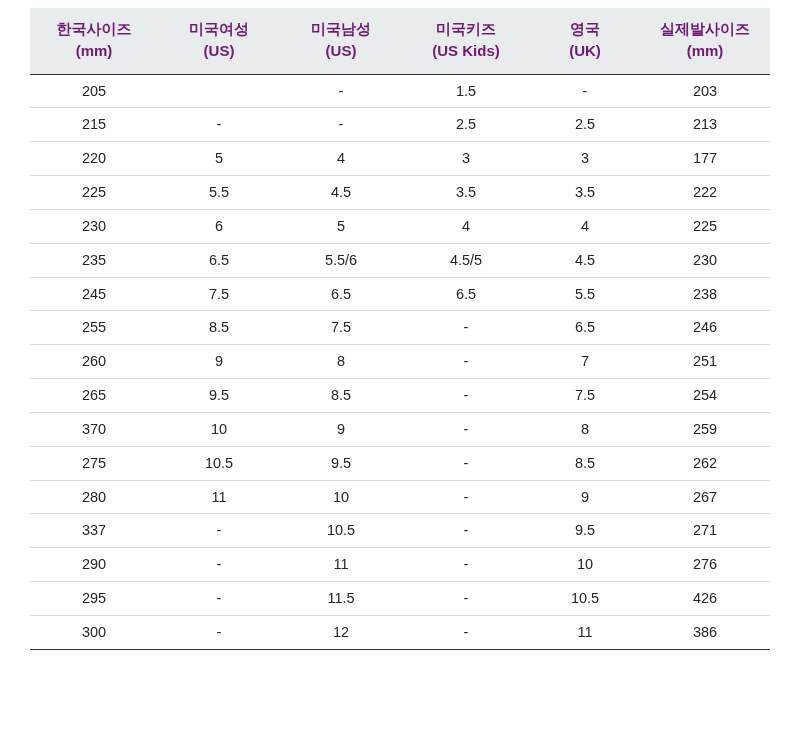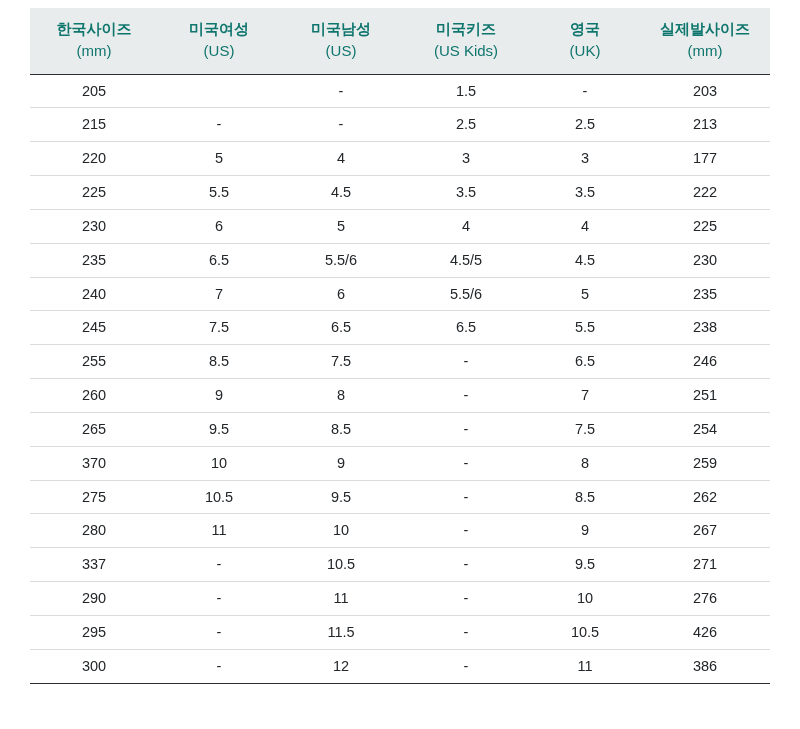--- a/index.html
+++ b/index.html
@@ -24,29 +24,29 @@
   table.size-table {
     width: 740px;
     margin: 8px auto 0 auto;
     border-collapse: collapse;
     table-layout: fixed;
   }
   table.size-table thead th {
     background: #e9eced;
     font-size: 15px;
     font-weight: bold;
-    color: #0f766e;
+    color: #701a75;
     text-align: center;
     padding: 10px 2px 12px 2px;
     line-height: 1.45;
     border: none;
   }
   table.size-table thead th .hdr-line2 {
     display: block;
-    font-weight: normal;
+    font-weight: bold;
   }
   table.size-table tbody td {
     text-align: center;
     font-size: 14.5px;
     color: #222629;
     padding: 7px 2px 7px 2px;
     border-bottom: 1px solid #d8dcde;
     line-height: 1.3;
   }
   table.size-table tbody tr:last-child td {
@@ -146,28 +146,20 @@
         </tr>
         <tr>
           <td>235</td>
           <td>6.5</td>
           <td>5.5/6</td>
           <td>4.5/5</td>
           <td>4.5</td>
           <td>230</td>
         </tr>
         <tr>
-          <td>240</td>
-          <td>7</td>
-          <td>6</td>
-          <td>5.5/6</td>
-          <td>5</td>
-          <td>235</td>
-        </tr>
-        <tr>
           <td>245</td>
           <td>7.5</td>
           <td>6.5</td>
           <td>6.5</td>
           <td>5.5</td>
           <td>238</td>
         </tr>
         <tr>
           <td>255</td>
           <td>8.5</td>

